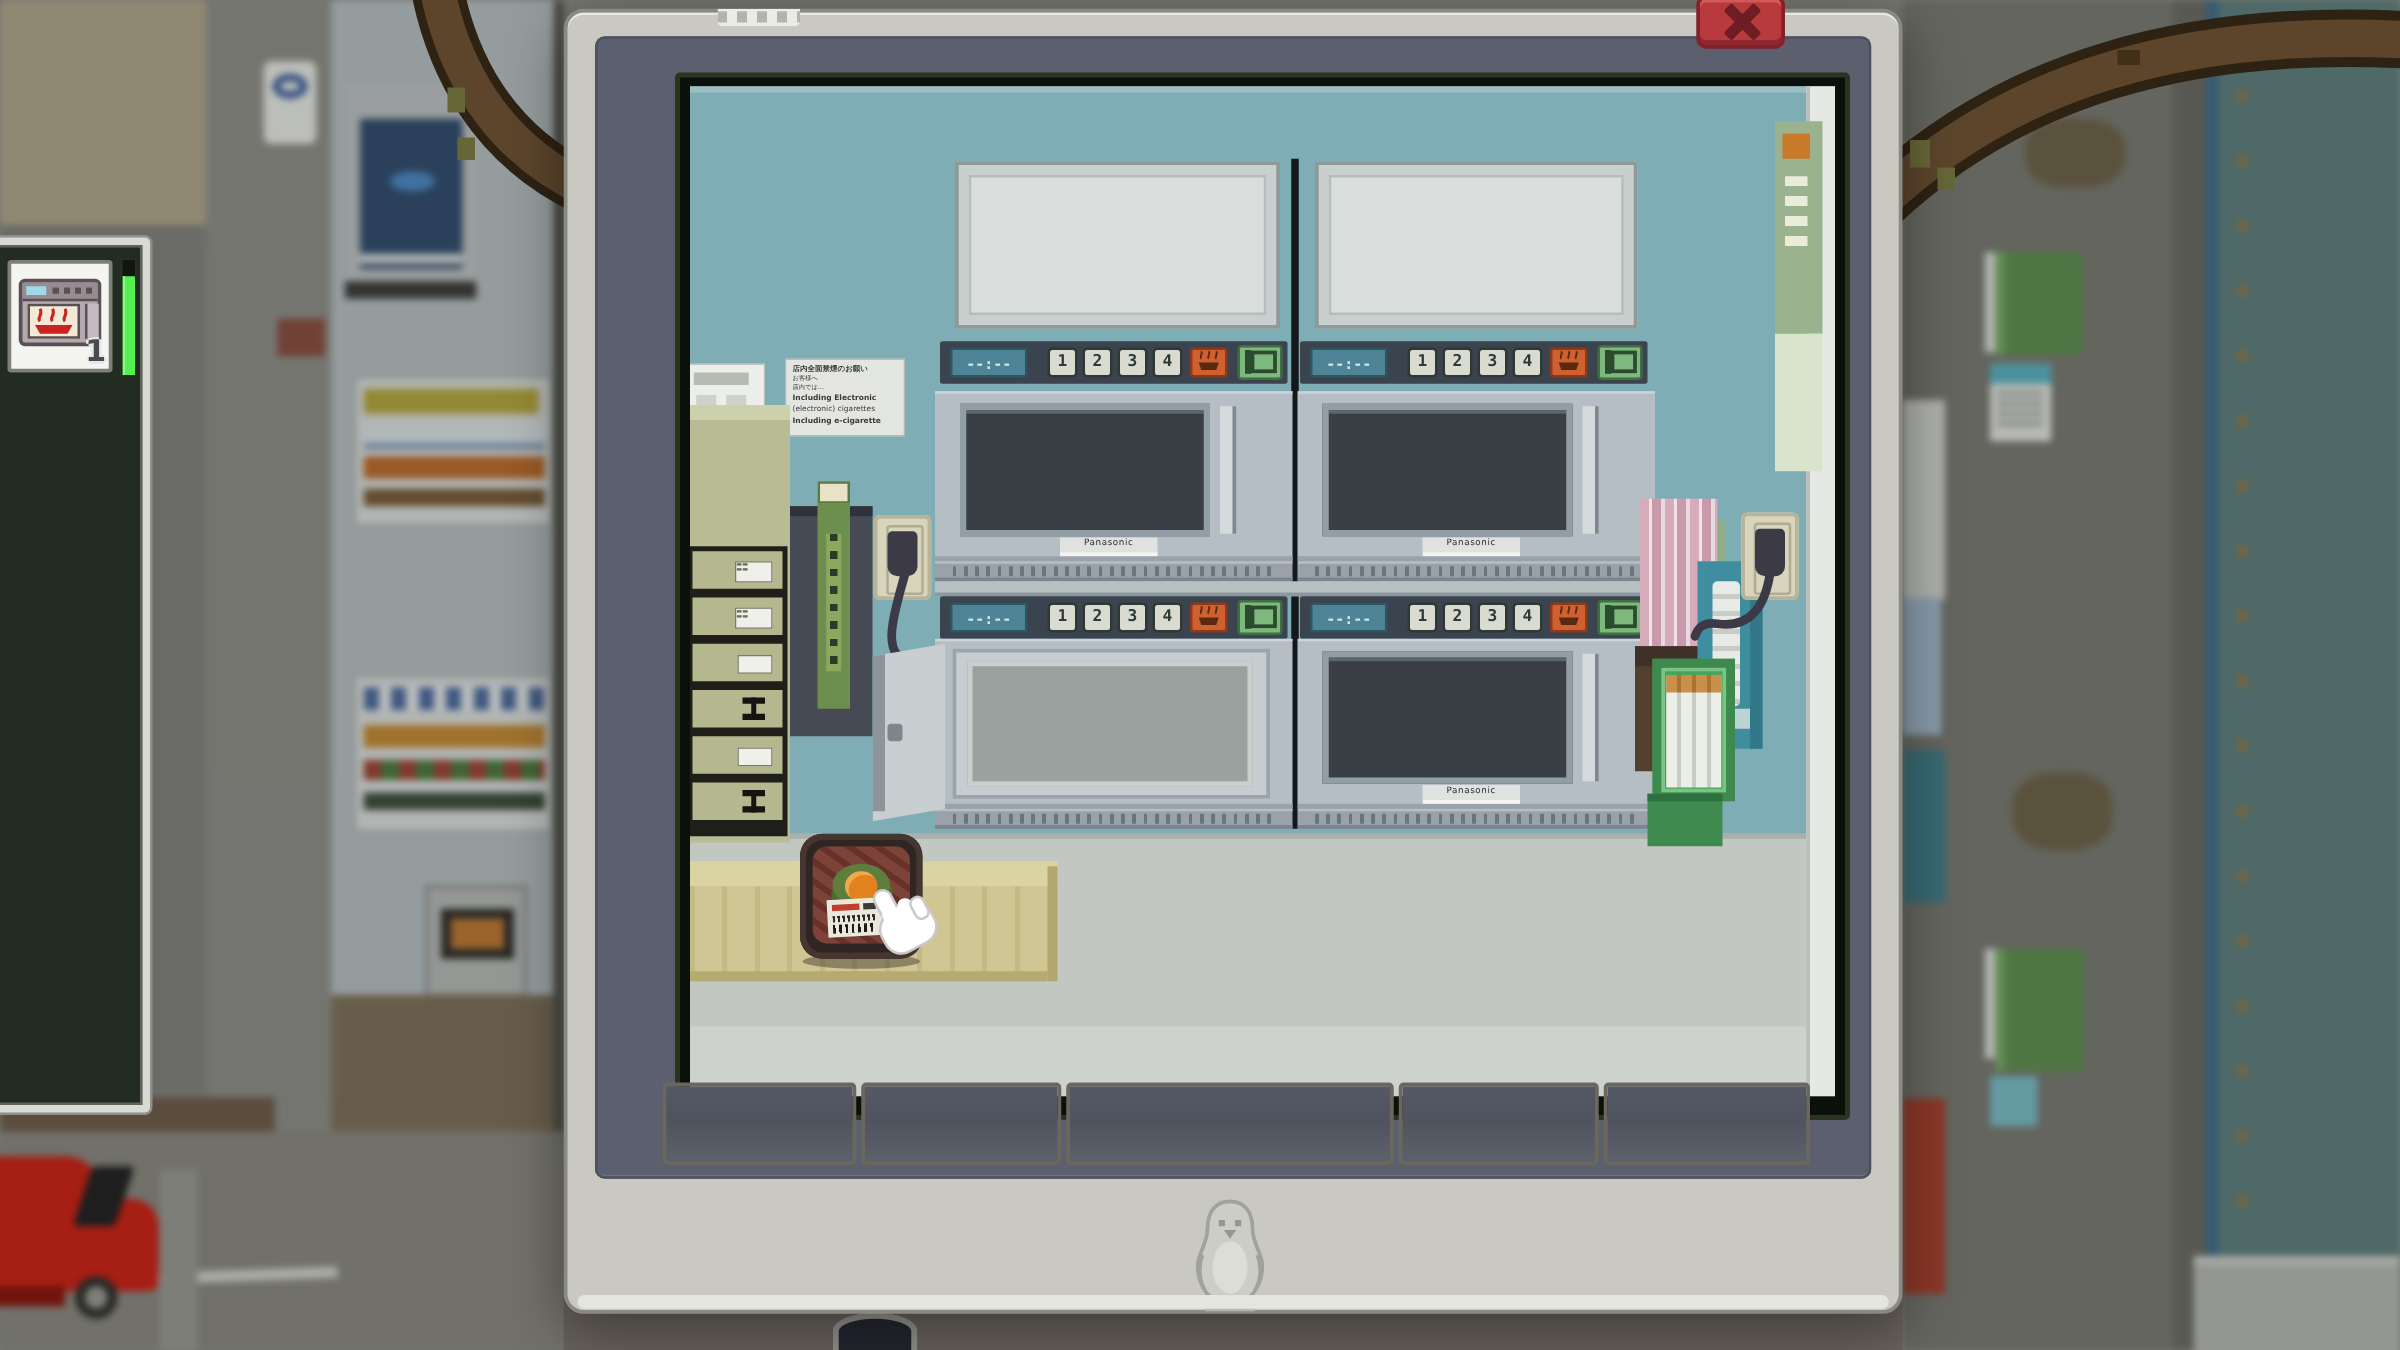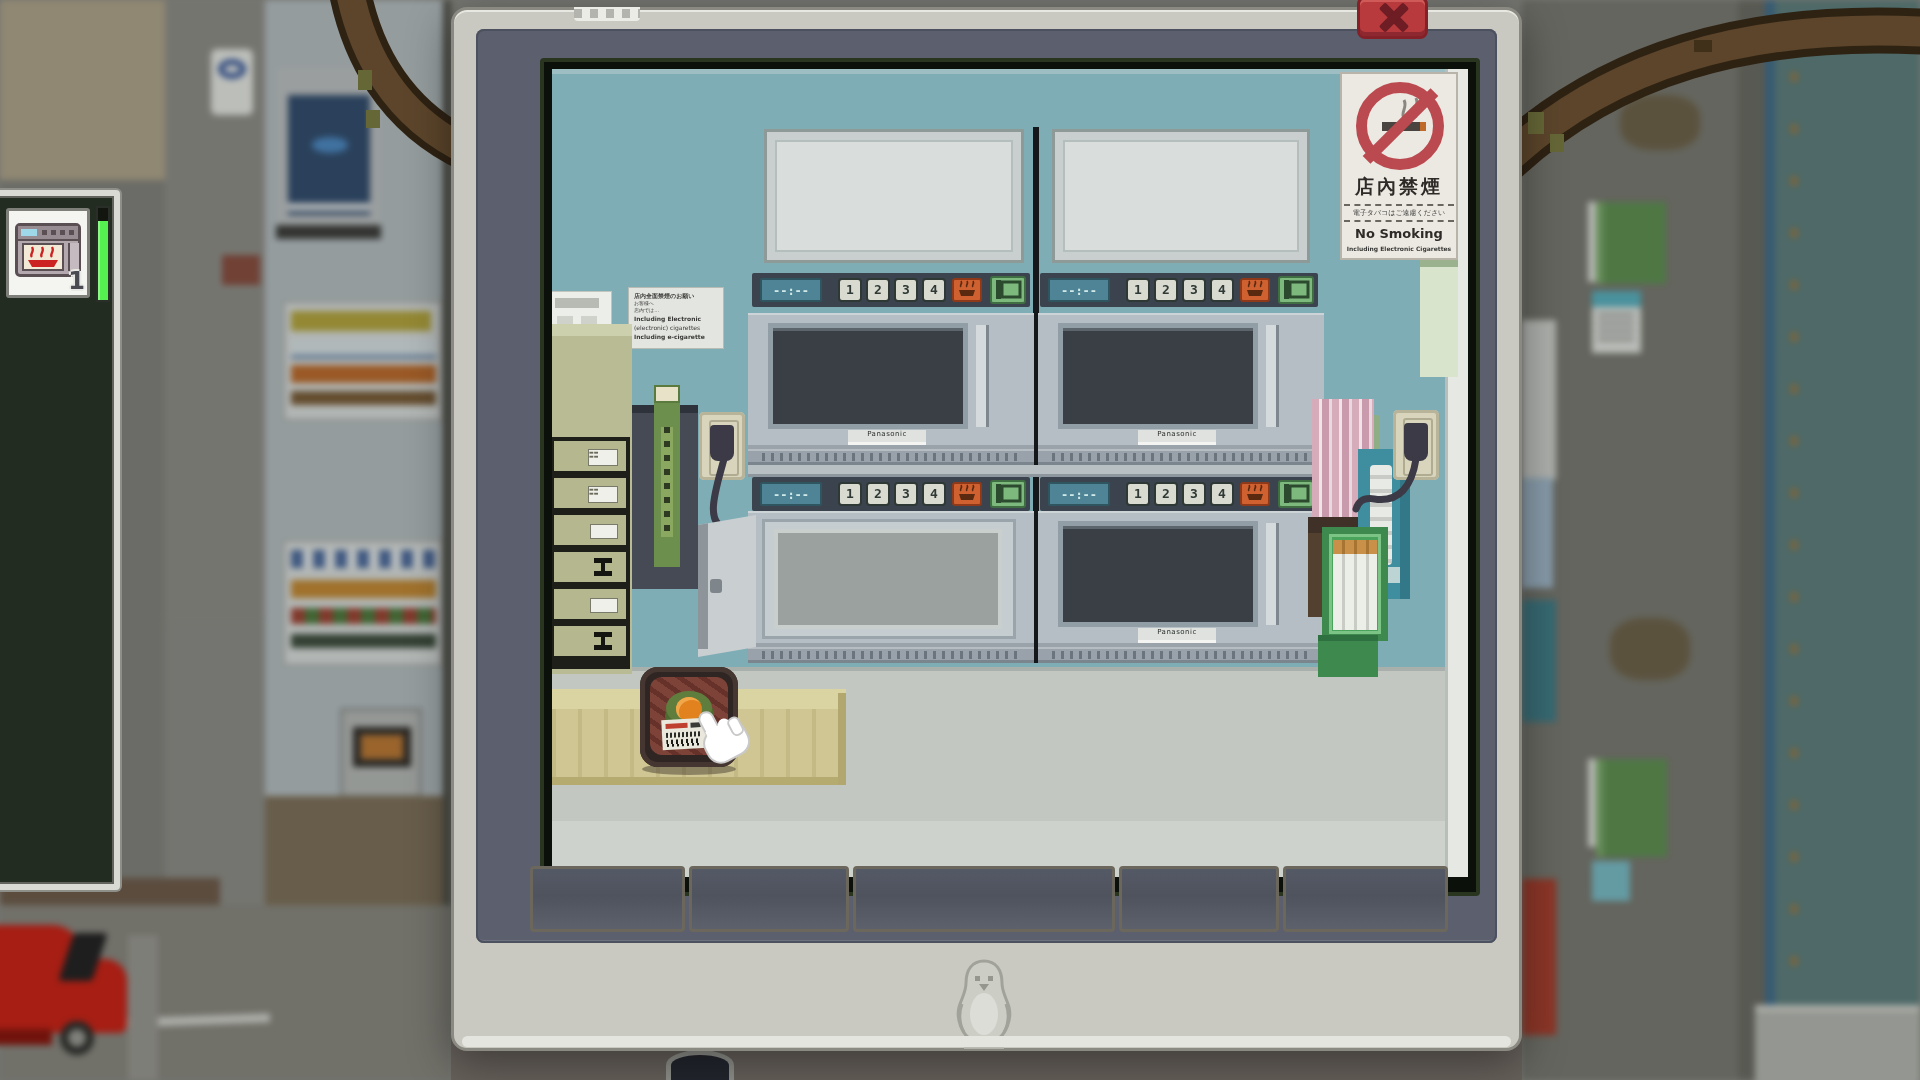--- a/index.html
+++ b/index.html
@@ -169,36 +169,20 @@
           <div class="floorline"></div>
           <div class="pillar"></div>
 
           <div class="abs" style="left:868px;top:28px;width:38px;height:170px;background:#9ab38e;">
             <div class="abs" style="left:6px;top:10px;width:22px;height:20px;background:#c87a28;"></div>
             <div class="abs" style="left:8px;top:44px;width:18px;height:60px;background:repeating-linear-gradient(#e8ecd8 0 8px,transparent 8px 16px);"></div>
           </div>
           <div class="abs" style="left:868px;top:198px;width:38px;height:110px;background:#d8e4cc;"></div>
 
 
-          <div class="abs" style="left:788px;top:3px;width:118px;height:188px;background:#ece9e2;border:2px solid #b8b4aa;box-sizing:border-box;">
-            <div class="abs" style="left:14px;top:8px;width:88px;height:88px;">
-              <div class="abs" style="left:0;top:0;width:88px;height:88px;border:11px solid #bb4a50;border-radius:50%;box-sizing:border-box;"></div>
-              <div class="abs" style="left:26px;top:40px;width:44px;height:9px;background:#4a4440;"></div>
-              <div class="abs" style="left:64px;top:40px;width:6px;height:9px;background:#c06a2a;"></div>
-              <svg class="abs" style="left:40px;top:12px;width:34px;height:26px;" viewBox="0 0 34 26">
-                <path d="M8,24 C4,18 12,14 8,6" fill="none" stroke="#8a8680" stroke-width="3"></path>
-                <path d="M20,24 C16,18 24,14 20,4" fill="none" stroke="#8a8680" stroke-width="3"></path>
-              </svg>
-              <div class="abs" style="left:39px;top:-4px;width:11px;height:96px;background:#bb4a50;transform:rotate(45deg);"></div>
-            </div>
-            <div class="abs kanji" style="left:0;top:100px;width:114px;text-align:center;color:#2e2a28;font-weight:bold;font-size:19px;letter-spacing:3px;">店內禁煙</div>
-            <div class="abs kanji" style="left:2px;top:130px;width:110px;text-align:center;color:#3a3a38;font-size:7px;border-top:2px dashed #6a6660;border-bottom:2px dashed #6a6660;padding:2px 0;">電子タバコはご遠慮ください</div>
-            <div class="abs" style="left:0;top:152px;width:114px;text-align:center;color:#2e2a28;font-weight:bold;font-size:13px;">No Smoking</div>
-            <div class="abs" style="left:0;top:171px;width:114px;text-align:center;color:#3a3a38;font-weight:bold;font-size:6px;">Including Electronic Cigarettes</div>
-          </div>
 
           <div class="abs" style="left:-6px;top:222px;width:64px;height:86px;background:#eceee9;border:1px solid #c2c4be;">
             <div class="abs" style="left:8px;top:6px;width:44px;height:10px;background:#b8bab4;"></div>
             <div class="abs" style="left:10px;top:24px;width:16px;height:48px;background:#cfd1cb;"></div>
             <div class="abs" style="left:34px;top:24px;width:16px;height:48px;background:#cfd1cb;"></div>
           </div>
 
           <div class="abs" style="left:76px;top:218px;width:96px;height:62px;background:#e3e5e0;border:1px solid #b8bab4;padding:4px 5px;box-sizing:border-box;">
             <div class="tinytext" style="font-size:6px;font-weight:bold;line-height:8px;white-space:nowrap;overflow:hidden;">店内全面禁煙のお願い</div>
             <div class="tinytext" style="font-size:5px;line-height:7px;white-space:nowrap;overflow:hidden;">お客様へ</div>

